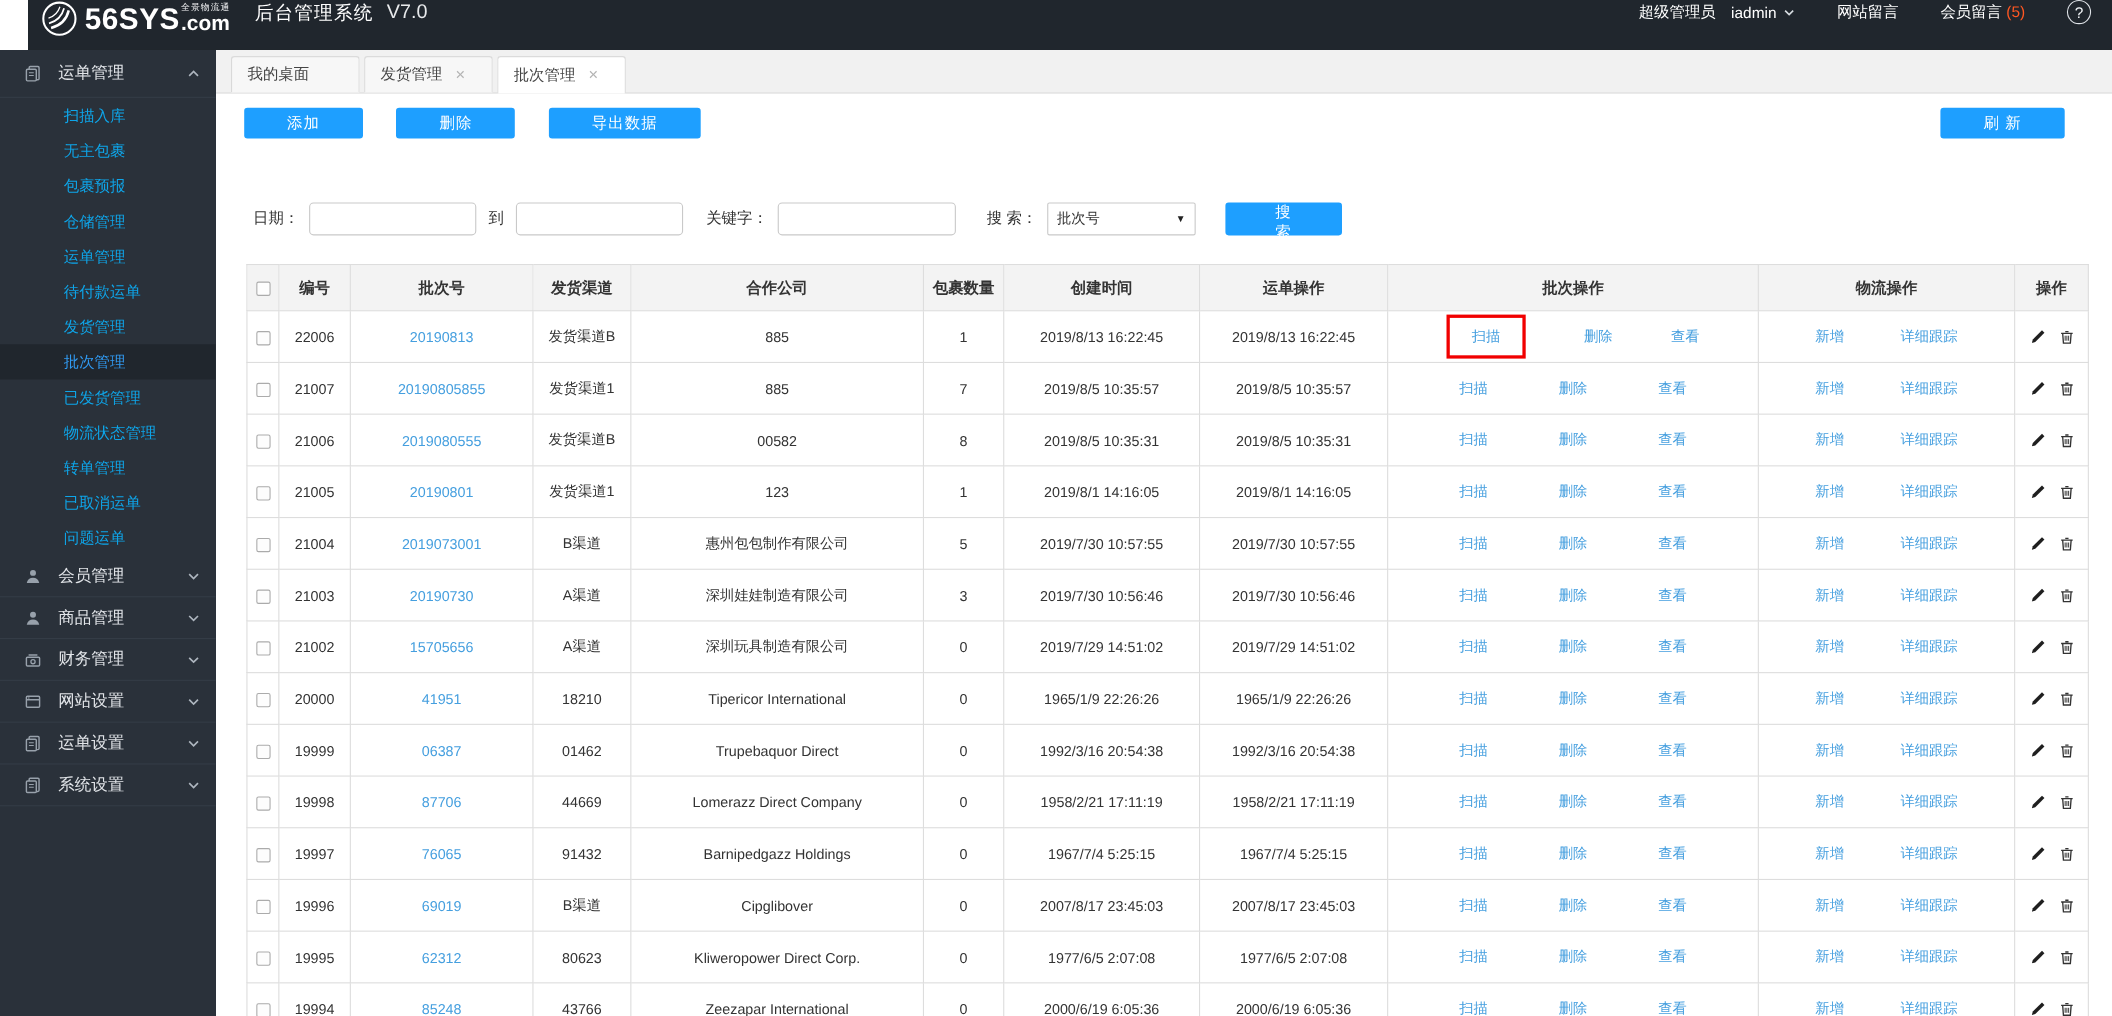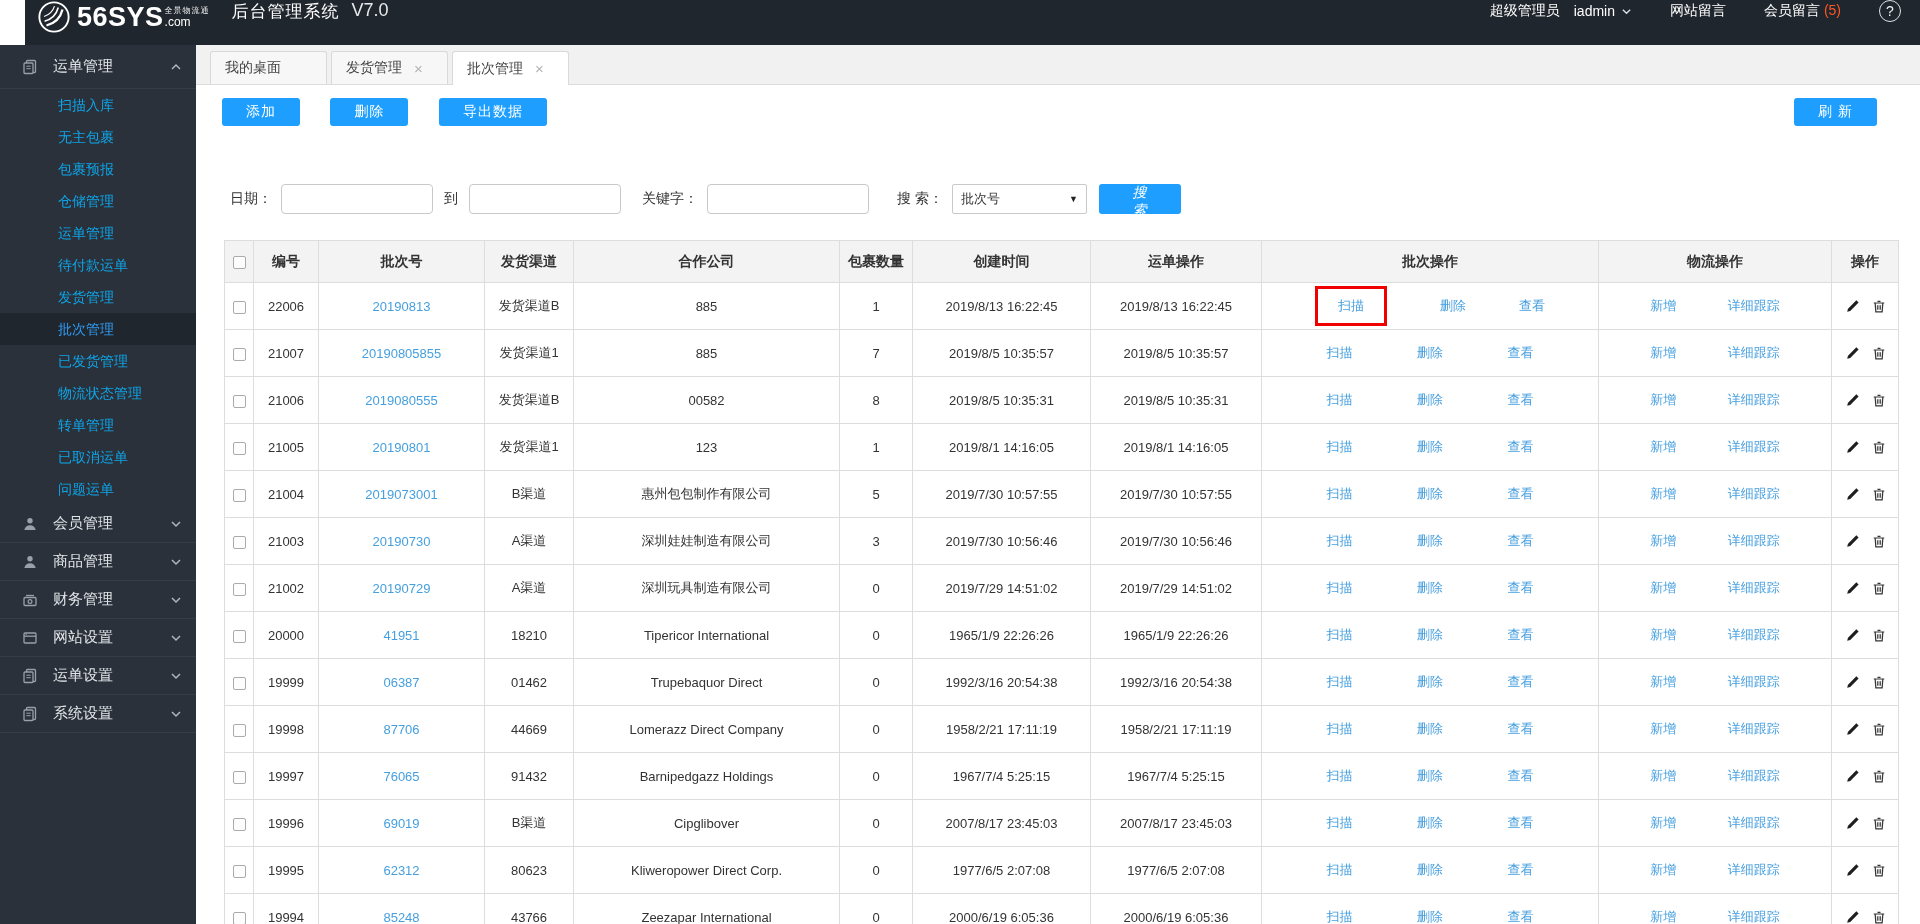--- a/index.html
+++ b/index.html
@@ -7,21 +7,21 @@
   body { font-family: "Liberation Sans", "DejaVu Sans", sans-serif; background: #fff; color: #333; }
 
   
   .topbar { position: fixed; top: 0; left: 0; width: 1920px; height: 45px;
     background: #20262d; display: flex; align-items: flex-start; color: #fff; z-index: 30; margin-left: 25px; }
   .logo { display: flex; align-items: center; padding-left: 12px; }
   .logo svg { margin-right: 6px; }
   .logo-big { font-size: 27px; font-weight: bold; letter-spacing: 0.5px; }
   .logo-col { display: flex; flex-direction: column; line-height: 1; margin-left: 1px; }
   .logo-tagline { font-size: 8px; color: #f2f3f5; letter-spacing: 1px; margin-bottom: 1px; }
-  .logo-com { font-size: 12px; font-weight: normal; }
+  .logo-com { font-size: 19px; font-weight: bold; }
   .app-title { font-size: 17px; margin-left: 22px; letter-spacing: 1px; }
   .app-version { font-size: 18px; margin-left: 12px; color: #e8eaec; }
   .top-right { margin-left: auto; display: flex; align-items: center; padding-right: 44px; font-size: 14px; }
   .top-right .role { margin-right: 14px; }
   .user-menu { display: inline-flex; align-items: center; cursor: pointer; margin-right: 38px; }
   .user-menu .uname { margin-right: 6px; }
   .nav-link { cursor: pointer; margin-right: 38px; }
   .badge-red { color: #ff5722; }
   .help-icon { width: 22px; height: 22px; border: 1.5px solid #dfe3e8; border-radius: 50%;
     display: inline-flex; align-items: center; justify-content: center; font-size: 14px;
@@ -44,37 +44,37 @@
   .tabstrip { height: 40px; background: #f1f1f1; border-bottom: 1px solid #dcdcdc;
     display: flex; align-items: flex-end; padding-left: 14px; }
   .tab { height: 33px; min-width: 117px; display: inline-flex; align-items: center; justify-content: flex-start;
     background: #f7f7f7; border: 1px solid #d9d9d9; border-bottom: none; margin-right: 4px;
     font-size: 14px; color: #444; cursor: pointer; padding: 0 14px; position: relative; border-radius: 3px 3px 0 0; }
   .tab.active { background: #fff; margin-bottom: -1px; height: 34px; }
   .tab-close { margin-left: 12px; color: #b3b3b3; font-size: 15px; line-height: 1; cursor: pointer; }
 
   .toolbar { position: relative; padding: 13px 0 12px 26px; }
   .btn { background: #1E9FFF; color: #fff; border: none; border-radius: 3px; height: 28px;
-    padding: 0 24px; font-size: 14px; cursor: pointer; font-family: inherit; letter-spacing: 1px; }
+    padding: 0 39px; font-size: 14px; cursor: pointer; font-family: inherit; letter-spacing: 1px; }
   .toolbar .btn { margin-right: 26px; }
   .btn-refresh { position: absolute; right: 43px; top: 13px; margin-right: 0 !important; }
 
   .search-row { display: flex; align-items: center; margin: 46px 0 0 34px; font-size: 14px; color: #333; }
   .search-row label, .search-row .plain { flex: 0 0 auto; }
   .inp { width: 152px; height: 30px; border: 1px solid #c9c9c9; border-radius: 4px;
     margin: 0 9px; padding: 0 8px; font-size: 13px; font-family: inherit; outline: none; }
   .inp.kw { width: 162px; margin-right: 0; }
   .search-row .to { margin: 0 2px; }
   .search-row .kwlab { margin-left: 12px; }
   .search-row .bylab { margin-left: 28px; }
   .select-box { width: 135px; height: 30px; border: 1px solid #c9c9c9; border-radius: 2px;
     display: inline-flex; align-items: center; margin-left: 9px; padding: 0 8px; font-size: 13px;
     background: #fff; cursor: pointer; justify-content: space-between; }
   .select-box .arrow { font-size: 9px; color: #222; }
-  .btn-search { margin-left: 12px; width: 82px; height: 30px; font-style: italic; }
+  .btn-search { margin-left: 27px; width: 106px; height: 30px; }
 
   
   table.grid { border-collapse: collapse; table-layout: fixed; width: 1674px;
     margin: 26px 0 0 28px; font-size: 13px; }
   .grid th, .grid td { border: 1px solid #ddd; text-align: center; overflow: hidden; white-space: nowrap; }
   .grid th { background: #f3f3f3; height: 42px; font-size: 14px; font-weight: bold; color: #333; }
   .grid td { height: 47px; background: #fff; color: #333; }
   .grid a { color: #459fdf; text-decoration: none; cursor: pointer; }
   .ops { display: flex; justify-content: space-evenly; align-items: center; }
   .icon-ops { display: flex; justify-content: center; align-items: center; gap: 12px; }
@@ -478,21 +478,21 @@
               <svg width="14" height="15" viewBox="0 0 16 16">
                 <path d="M2 4h12M6.3 2.2h3.4M3.6 4l.8 10.2h7.2L12.4 4" fill="none" stroke="#333" stroke-width="1.4"></path>
                 <path d="M6.2 6.5v5.2M8 6.5v5.2M9.8 6.5v5.2" stroke="#333" stroke-width="1"></path>
               </svg>
             </div>
           </td>
         </tr>
         <tr>
           <td><input type="checkbox" style=""></td>
           <td>21002</td>
-          <td><a>20190729</a></td>
+          <td><a>15705656</a></td>
           <td>A渠道</td>
           <td>深圳玩具制造有限公司</td>
           <td>0</td>
           <td>2019/7/29 14:51:02</td>
           <td>2019/7/29 14:51:02</td>
           <td>
             <div class="ops">
               <a>扫描</a>
               <a>删除</a>
               <a>查看</a>

